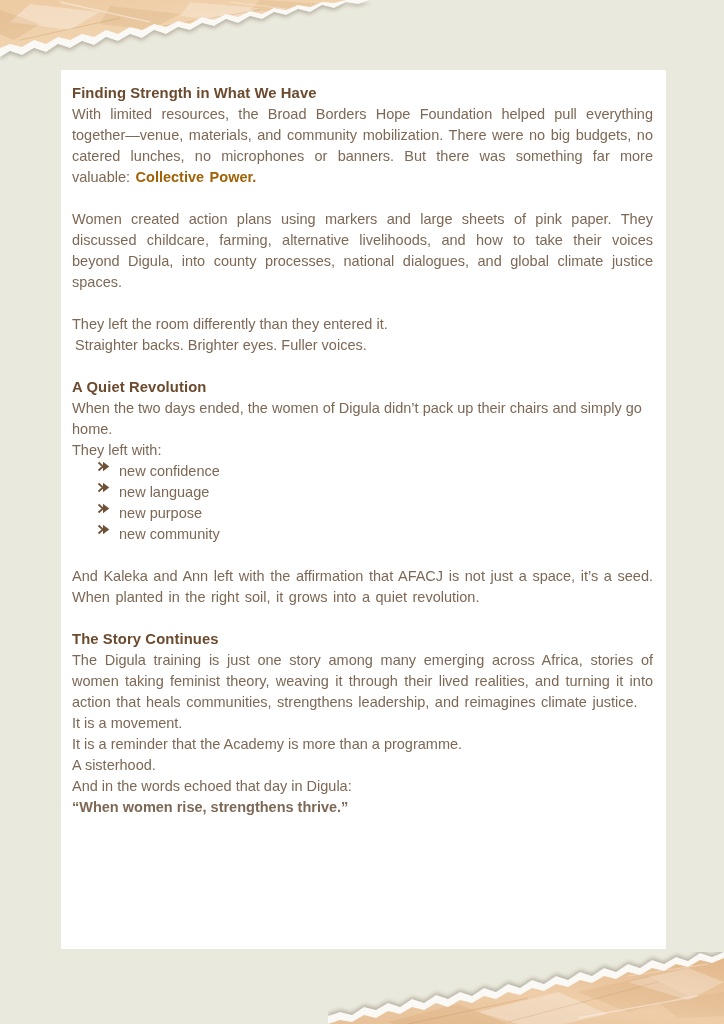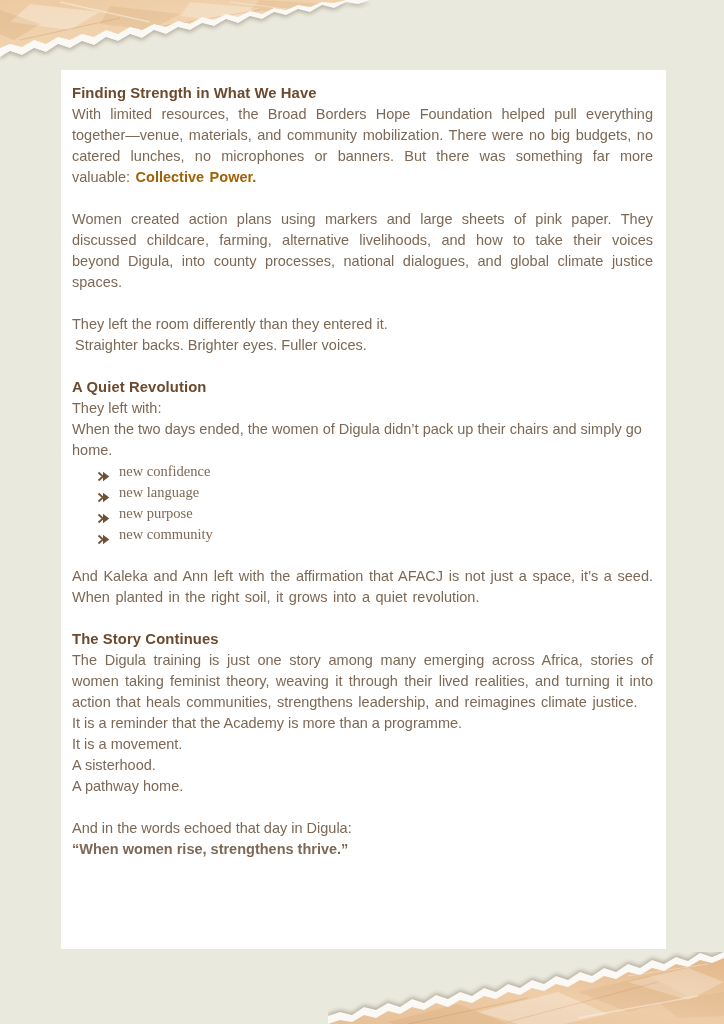--- a/index.html
+++ b/index.html
@@ -38,24 +38,23 @@
     letter-spacing: 0.1px;
   }
   .j { text-align: justify; word-spacing: 1.5px; }
   .mb { margin-bottom: 21px; }
   b, .boldline { font-weight: 700; color: #a16207; }
   .indent-sp { padding-left: 3px; }
   .bullets { list-style: none; margin: 0 0 21px 0; }
   .bullets li {
     height: 21px;
     display: flex;
-    align-items: flex-end;
+    align-items: flex-start;
     gap: 9px;
     padding-left: 25px;
-    font-family: Liberation Serif, serif;
   }
   .bicon { display: inline-flex; align-items: center; }
   .tear-top {
     position: absolute;
     left: 0; top: 0;
     z-index: 2;
     pointer-events: none;
   }
   .tear-bottom {
     position: absolute;
@@ -77,22 +76,22 @@
     <p class="j mb"><span>With limited resources, the Broad Borders Hope Foundation helped pull everything together—venue, materials, and community mobilization. There were no big budgets, no catered lunches, no microphones or banners. But there was something far more valuable: </span><b>Collective Power.</b></p>
 
     <p class="j mb">Women created action plans using markers and large sheets of pink paper. They discussed childcare, farming, alternative livelihoods, and how to take their voices beyond Digula, into county processes, national dialogues, and global climate justice spaces.</p>
 
     <div class="mb">
       <div>They left the room differently than they entered it.</div>
       <div class="indent-sp">Straighter backs. Brighter eyes. Fuller voices.</div>
     </div>
 
     <h3>A Quiet Revolution</h3>
+    <div>When the two days ended, the women of Digula didn’t pack up their chairs and simply go home.</div>
     <div>They left with:</div>
-    <div>When the two days ended, the women of Digula didn’t pack up their chairs and simply go home.</div>
     <ul class="bullets">
       <li>
         <span class="bicon">
             <svg width="13" height="11" viewBox="0 0 13 11">
               <path d="M1.5,1.5 L6,5.5 L1.5,9.5" stroke="#6f5138" stroke-width="1.8" fill="none"></path>
               <path d="M6,0.8 L12.2,5.5 L6,10.2 Z" fill="#6f5138"></path>
             </svg>
           </span>
         <span>new confidence</span>
       </li>
@@ -122,24 +121,23 @@
             </svg>
           </span>
         <span>new community</span>
       </li>
     </ul>
 
     <p class="j mb">And Kaleka and Ann left with the affirmation that AFACJ is not just a space, it’s a seed. When planted in the right soil, it grows into a quiet revolution.</p>
 
     <h3>The Story Continues</h3>
     <p class="j">The Digula training is just one story among many emerging across Africa, stories of women taking feminist theory, weaving it through their lived realities, and turning it into action that heals communities, strengthens leadership, and reimagines climate justice.</p>
+    <div>It is a movement.</div>
     <div>It is a reminder that the Academy is more than a programme.</div>
-    <div>It is a movement.</div>
     <div>A sisterhood.</div>
-    <div class="mb">A pathway home.</div>
 
     <div>And in the words echoed that day in Digula:</div>
     <div class="boldline">“When women rise, strengthens thrive.”</div>
 
   </div>
 
   <svg class="tear-top" width="380" height="62" viewBox="0 0 380 62">
     <defs>
       <linearGradient id="tanTop" x1="0" y1="0" x2="1" y2="1">
         <stop offset="0" stop-color="#edcaa2"></stop>

